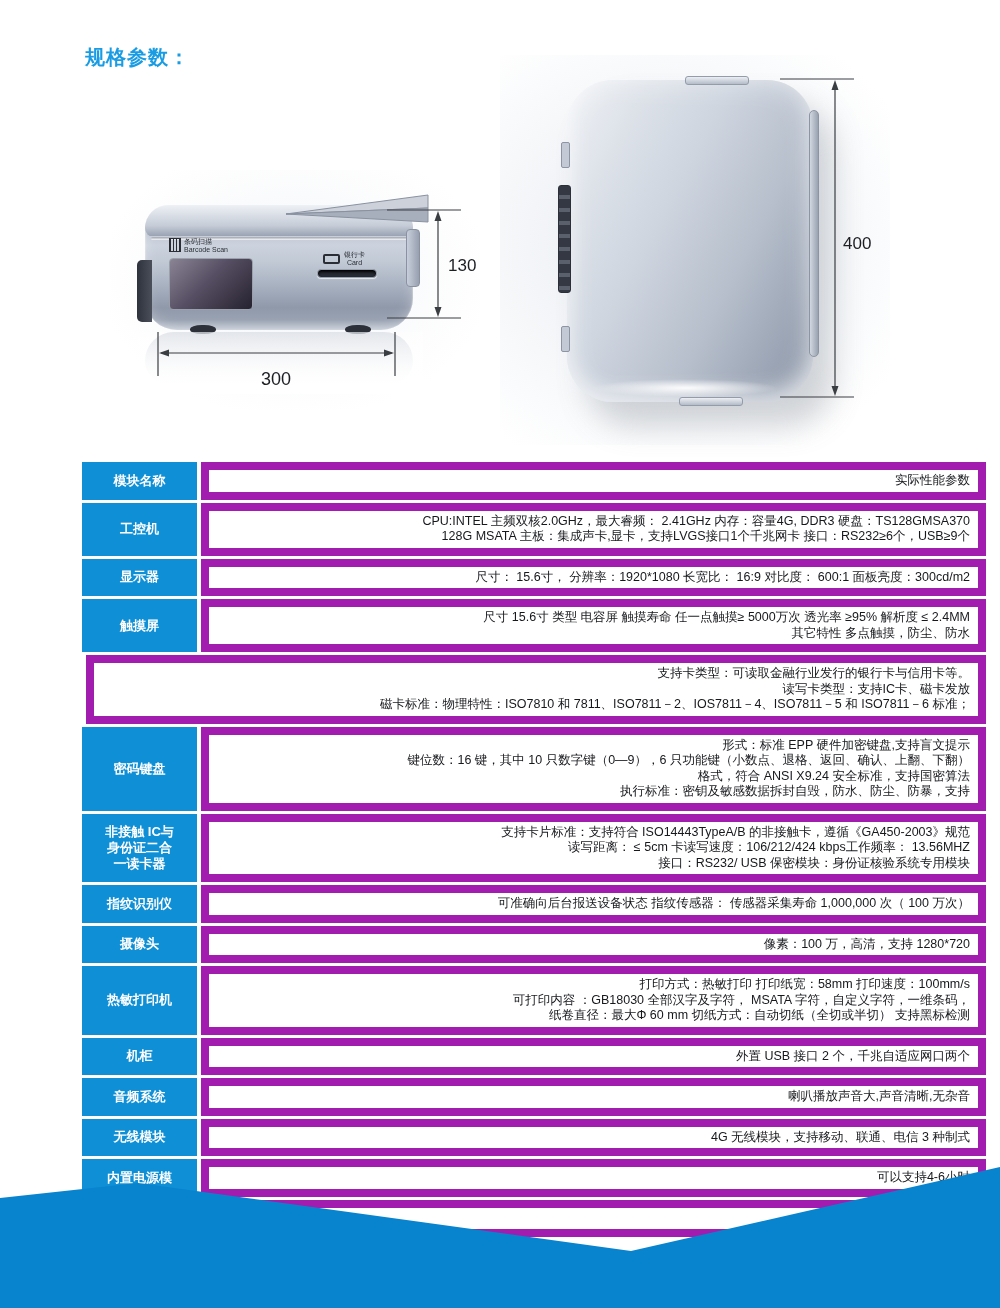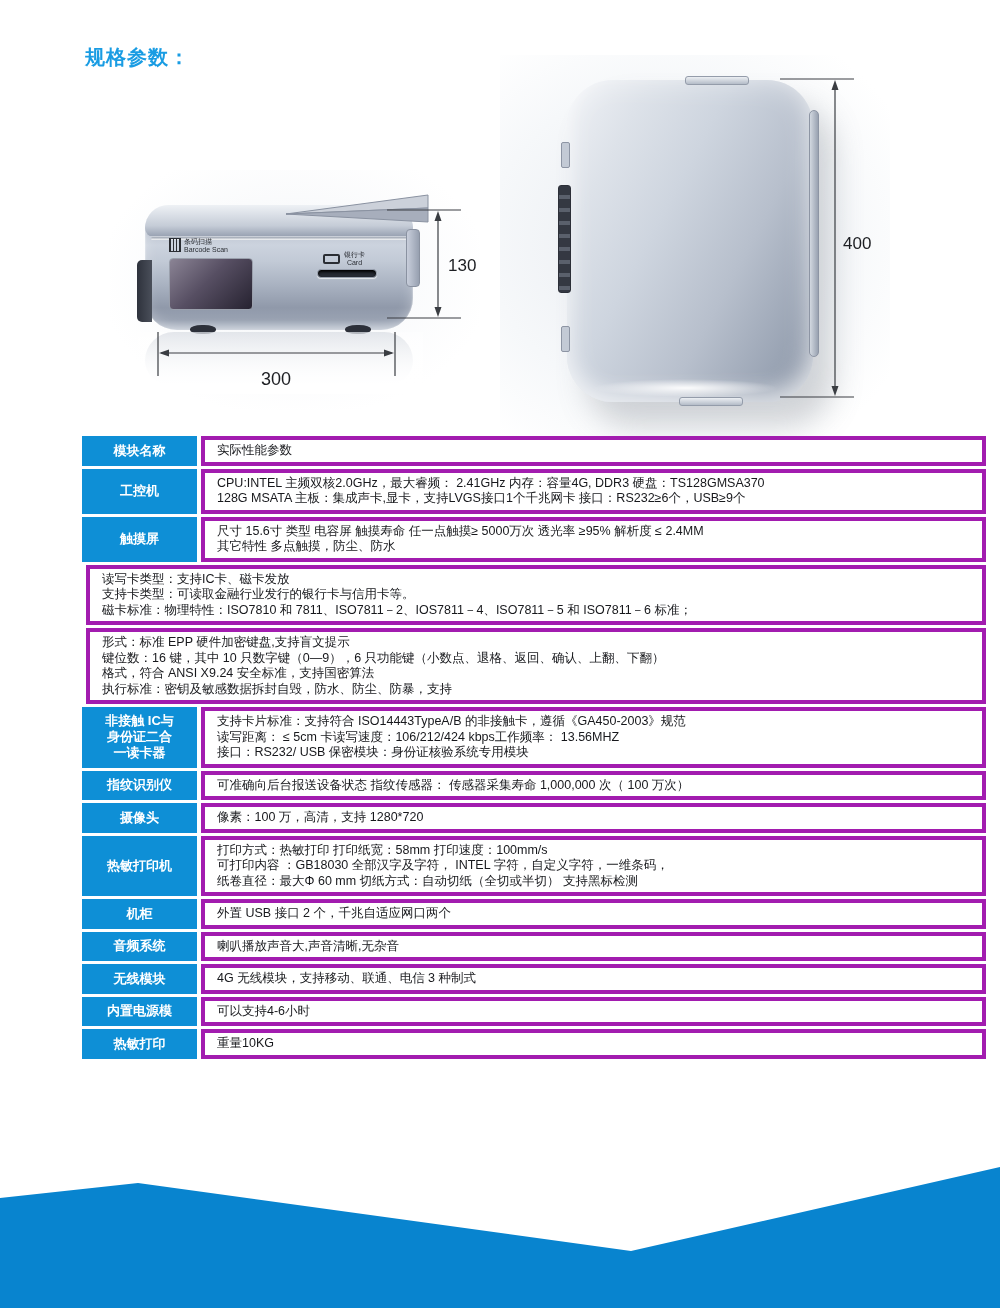--- a/index.html
+++ b/index.html
@@ -101,29 +101,29 @@
   .case-grip {
     position:absolute; left:-9px; top:105px; width:13px; height:108px; border-radius:3px;
     background:repeating-linear-gradient(180deg,#343842 0 9px,#5a606c 9px 13px);
     border:1px solid #2c2f38;
   }
   .dim-svg { position:absolute; }
   .dim-svg line { stroke:#3a3d42; stroke-width:1.2; }
   .dim-svg polygon.arr { fill:#3a3d42; }
   .dim-svg text { fill:#1c1e22; font-family:"Liberation Sans",sans-serif; }
   
-  .spec-table { position:absolute; left:82px; top:436px; width:904px; }
+  .spec-table { position:absolute; left:82px; top:462px; width:904px; }
   .trow { display:flex; align-items:stretch; margin-bottom:3px; }
   .tlabel {
     flex:0 0 115px; background:#0e8fd6; color:#ffffff;
     display:flex; align-items:center; justify-content:center; text-align:center;
     font-size:13px; font-weight:bold; line-height:16px; white-space:pre-line; padding:2px 1px;
   }
-  .tcontent { flex:1; margin-left:4px; border:4px solid #a21caf; background:#ffffff;
-    padding:3px 8px 3px 12px; display:flex; flex-direction:column; justify-content:center; }
+  .tcontent { flex:1; margin-left:4px; border:8px solid #a21caf; background:#ffffff;
+    padding:3px 8px 3px 12px; display:flex; flex-direction:column; justify-content:center;text-align:right; }
   .tline { font-size:12.5px; line-height:15.5px; color:#17181c; white-space:nowrap; overflow:hidden; }
   
   .footer-svg { position:absolute; left:0; bottom:0; width:1000px; height:148px; display:block; }
 </style>
 </head>
 <body>
 
 <div class="page">
 
   <div class="title">规格参数：</div>
@@ -208,34 +208,41 @@
           </div>
         </div>
         <div class="trow">
           <div class="tlabel">工控机</div>
           <div class="tcontent">
             <div class="tline">CPU:INTEL 主频双核2.0GHz，最大睿频： 2.41GHz  内存：容量4G, DDR3    硬盘：TS128GMSA370</div>
             <div class="tline">128G MSATA   主板：集成声卡,显卡，支持LVGS接口1个千兆网卡   接口：RS232≥6个，USB≥9个</div>
           </div>
         </div>
         <div class="trow">
+          <div class="tlabel">显示器</div>
+          <div class="tcontent">
+            <div class="tline">尺寸： 15.6寸， 分辨率：1920*1080  长宽比： 16:9  对比度： 600:1    面板亮度：300cd/m2</div>
+          </div>
+        </div>
+        <div class="trow">
           <div class="tlabel">触摸屏</div>
           <div class="tcontent">
             <div class="tline">尺寸 15.6寸    类型 电容屏 触摸寿命 任一点触摸≥ 5000万次    透光率 ≥95% 解析度 ≤ 2.4MM</div>
             <div class="tline">其它特性 多点触摸，防尘、防水</div>
           </div>
         </div>
         <div class="trow">
           <div class="tcontent">
+            <div class="tline">支持卡类型：可读取金融行业发行的银行卡与信用卡等。</div>
             <div class="tline">读写卡类型：支持IC卡、磁卡发放</div>
-            <div class="tline">支持卡类型：可读取金融行业发行的银行卡与信用卡等。</div>
             <div class="tline">磁卡标准：物理特性：ISO7810 和 7811、ISO7811－2、IOS7811－4、ISO7811－5 和 ISO7811－6 标准；</div>
           </div>
         </div>
         <div class="trow">
+          <div class="tlabel">密码键盘</div>
           <div class="tcontent">
             <div class="tline">形式：标准 EPP 硬件加密键盘,支持盲文提示</div>
             <div class="tline">键位数：16 键，其中 10 只数字键（0—9），6 只功能键（小数点、退格、返回、确认、上翻、下翻）</div>
             <div class="tline">格式，符合 ANSI X9.24 安全标准，支持国密算法</div>
             <div class="tline">执行标准：密钥及敏感数据拆封自毁，防水、防尘、防暴，支持</div>
           </div>
         </div>
         <div class="trow">
           <div class="tlabel">非接触 IC与
 身份证二合
@@ -255,21 +262,21 @@
         <div class="trow">
           <div class="tlabel">摄像头</div>
           <div class="tcontent">
             <div class="tline">像素：100 万，高清，支持 1280*720</div>
           </div>
         </div>
         <div class="trow">
           <div class="tlabel">热敏打印机</div>
           <div class="tcontent">
             <div class="tline">打印方式：热敏打印     打印纸宽：58mm      打印速度：100mm/s</div>
-            <div class="tline">可打印内容 ：GB18030 全部汉字及字符， INTEL 字符，自定义字符，一维条码，</div>
+            <div class="tline">可打印内容 ：GB18030 全部汉字及字符， MSATA 字符，自定义字符，一维条码，</div>
             <div class="tline">纸卷直径：最大Φ 60 mm   切纸方式：自动切纸（全切或半切）      支持黑标检测</div>
           </div>
         </div>
         <div class="trow">
           <div class="tlabel">机柜</div>
           <div class="tcontent">
             <div class="tline">外置 USB 接口 2 个，千兆自适应网口两个</div>
           </div>
         </div>
         <div class="trow">

